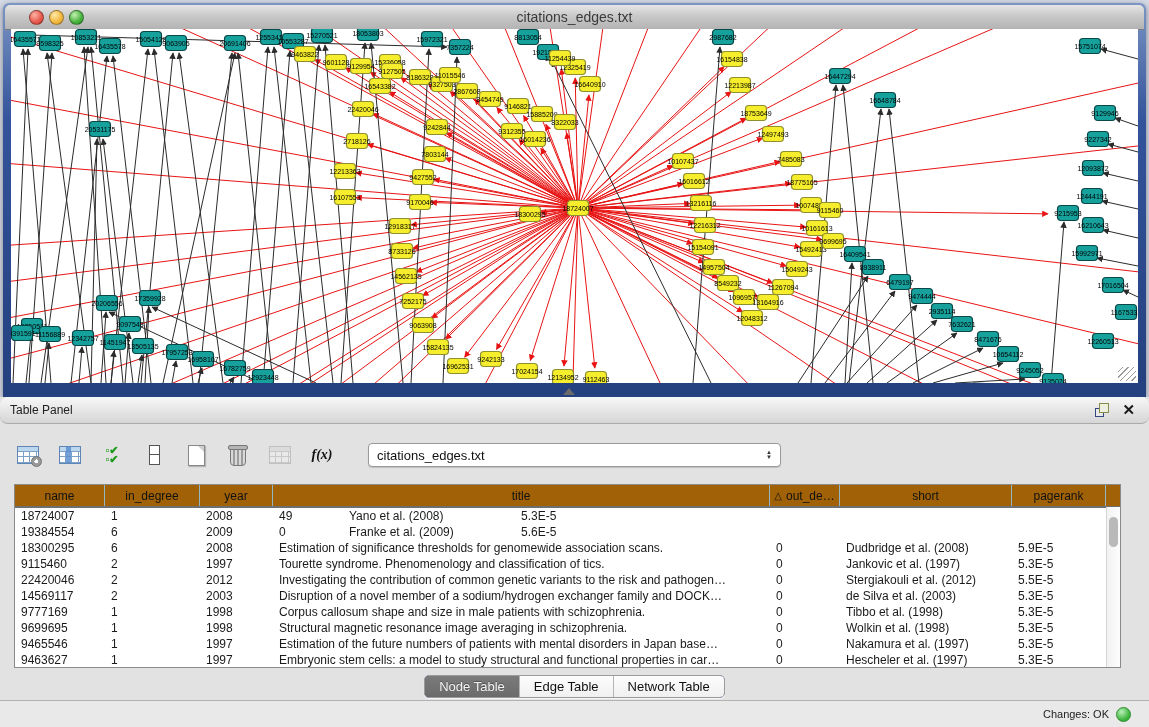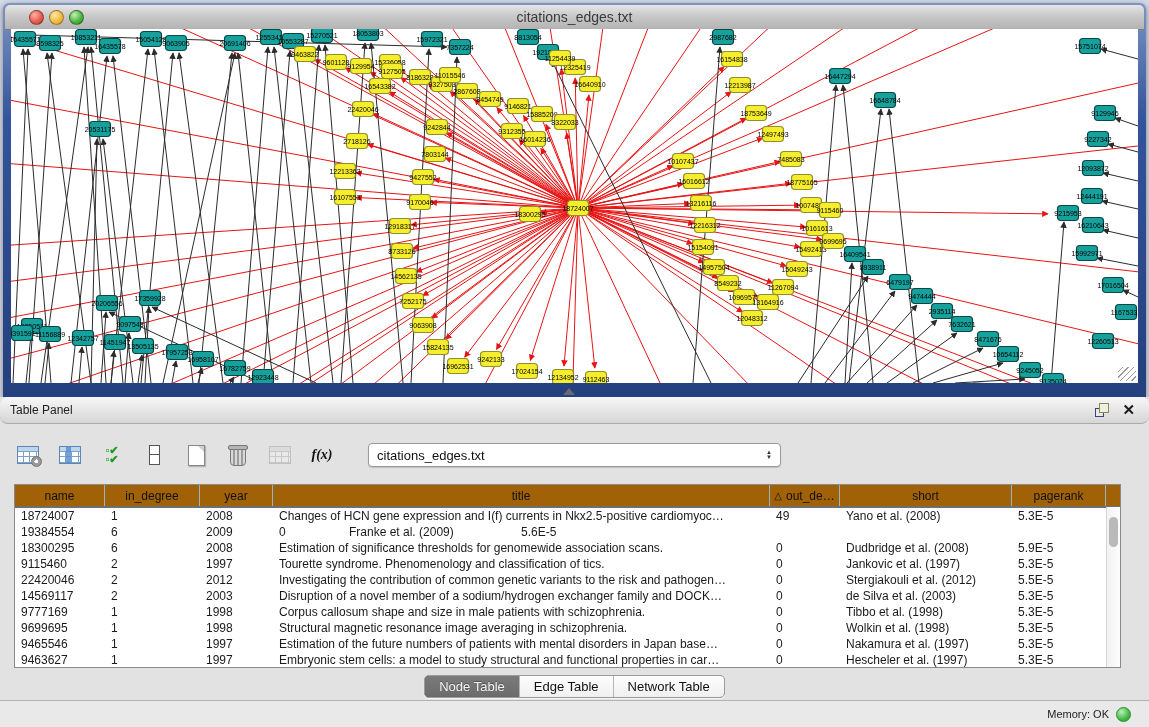--- a/index.html
+++ b/index.html
@@ -784,21 +784,20 @@
         <div class="th" style="width: 497px;">title</div>
         <div class="th" style="width: 70px;"><span class="sort-ind">△</span>out_de…</div>
         <div class="th" style="width: 172px;">short</div>
         <div class="th" style="width: 94px;">pagerank</div>
       </div>
     <div id="tbody">
         <div class="trow">
           <div class="td" style="width: 90px;">18724007</div>
           <div class="td" style="width: 95px;">1</div>
           <div class="td" style="width: 73px;">2008</div>
-          <div class="td" style="width: 497px;">Changes of HCN gene expression and I(f) currents in Nkx2.5-positive cardiomyoc…</div>
           <div class="td" style="width: 70px;">49</div>
           <div class="td" style="width: 172px;">Yano et al. (2008)</div>
           <div class="td" style="width: 94px;">5.3E-5</div>
         </div>
         <div class="trow">
           <div class="td" style="width: 90px;">19384554</div>
           <div class="td" style="width: 95px;">6</div>
           <div class="td" style="width: 73px;">2009</div>
           <div class="td" style="width: 70px;">0</div>
           <div class="td" style="width: 172px;">Franke et al. (2009)</div>
@@ -884,15 +883,15 @@
   <div class="tp-tabs">
       <div class="seg" id="seg">
         <div class="seg-btn active">Node Table</div>
         <div class="seg-btn">Edge Table</div>
         <div class="seg-btn">Network Table</div>
       </div>
     </div>
 </div>
 
 <div class="status-bar">
-  <span class="mem-label">Memory: OK</span>
+  <span class="mem-label">Changes: OK</span>
   <span class="mem-dot" id="mem-dot" style="background: radial-gradient(circle at 35% 30%, rgb(186, 240, 186), rgb(60, 180, 60) 65%);"></span>
 </div>
 
 </body></html>

